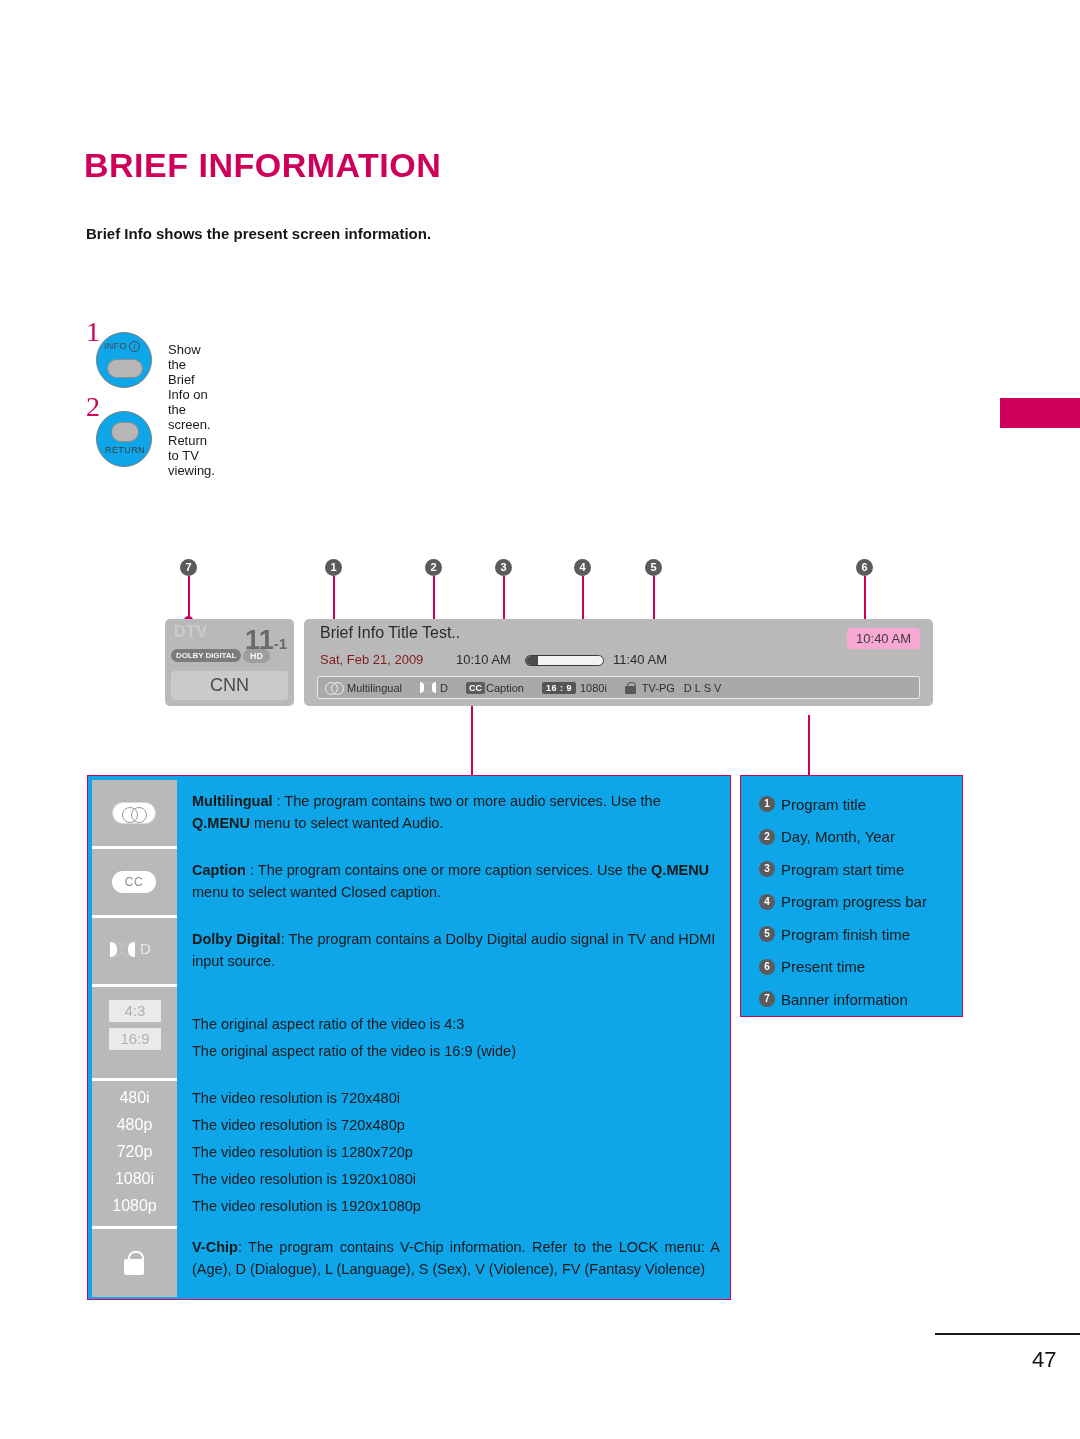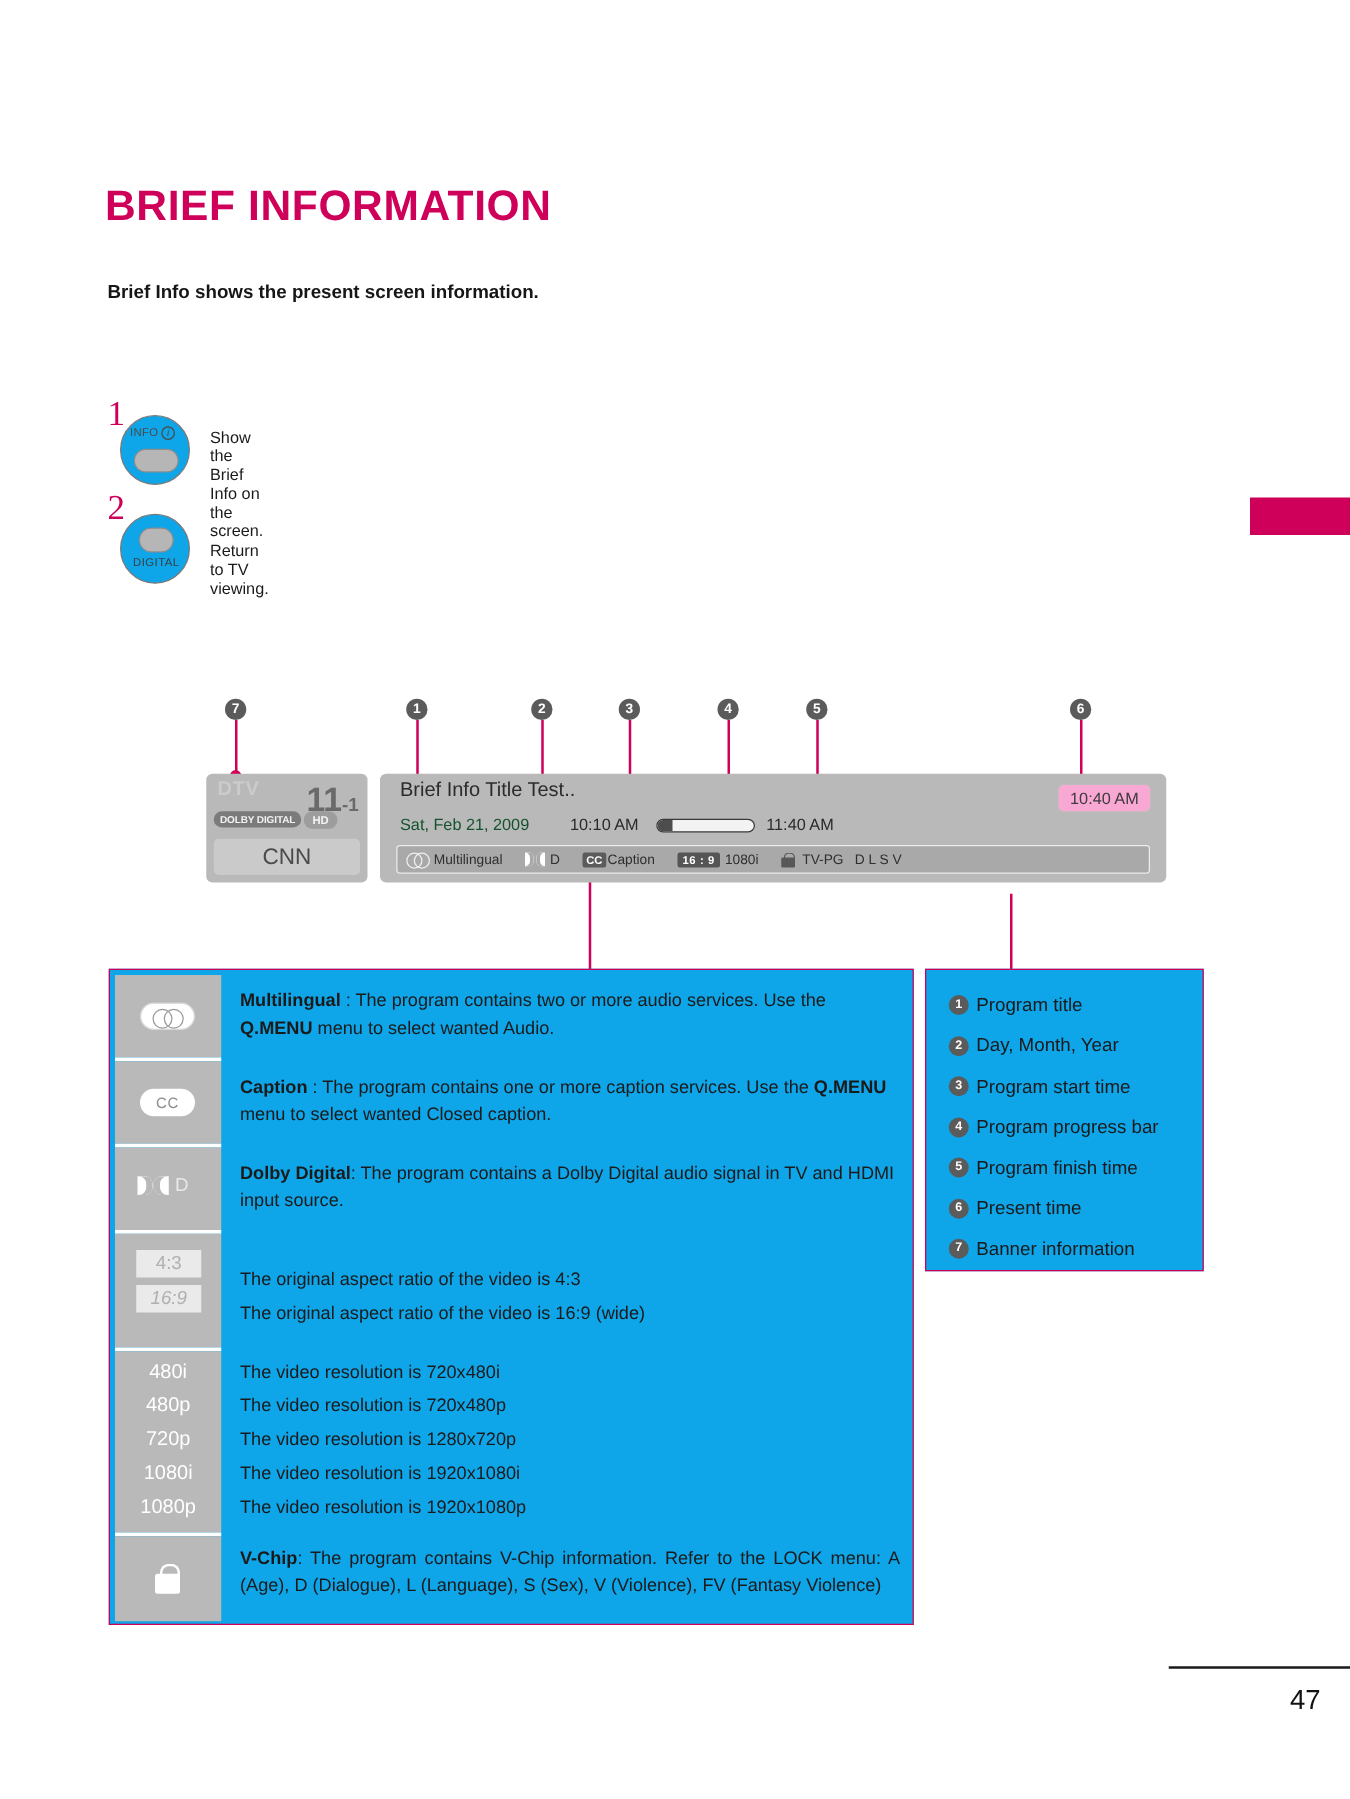--- a/index.html
+++ b/index.html
@@ -118,21 +118,21 @@
   }
   .info-box {
     position:absolute; left:139px; top:0; width:629px; height:87px;
     background:#b9b9b9; border-radius:5px;
   }
   .prog-title {
     position:absolute; left:16px; top:5px;
     font-size:16px; color:#2b2b2b;
   }
   .prog-date {
-    position:absolute; left:16px; top:33px; font-size:13px; color:#14532d;
+    position:absolute; left:16px; top:33px; font-size:13px; color:#7f1d1d;
   }
   .prog-start {
     position:absolute; left:152px; top:33px; font-size:13px; color:#2b2b2b;
   }
   .prog-bar {
     position:absolute; left:221px; top:36px; width:79px; height:11px;
     background:#f3f3f3; border:1.3px solid #3a3a3a; border-radius:6px;
     overflow:hidden;
   }
   .prog-bar > i { display:block; width:16%; height:100%; background:#4d4d4d; }
@@ -291,21 +291,21 @@
     <span class="info-i">i</span>
     <span class="info-pill"></span>
   </div>
   <div class="step-text" style="left:168px; top:342px;">Show the Brief Info on the screen.</div>
 </div>
 
 <div class="step">
   <div class="step-num" style="left:86px; top:391px;">2</div>
   <div class="btn-circle" style="left:96px; top:411px;">
     <span class="ret-pill"></span>
-    <span class="ret-label">DIGITAL</span>
+    <span class="ret-label">RETURN</span>
   </div>
   <div class="step-text" style="left:168px; top:433px;">Return to TV viewing.</div>
 </div>
 
 <div class="side-tab-block"></div>
 
 <div class="cnum" style="left:180px; top:559px;">7</div>
 <div class="cline" style="left:188px; top:576px; height:45px;"></div>
 <div class="cdot" style="left:184px; top:616px;"></div>
 
@@ -394,21 +394,21 @@
 
   <div class="cell-div" style="top:139px;"></div>
   <div class="icon-cell" style="top:142px; height:66px;">
     <span class="big-dd" style="left:18px; top:22px;"><i class="dbox l"></i><i class="dbox r"></i>D</span>
   </div>
   <div class="ldesc" style="top:152px; width:528px;"><b>Dolby Digital</b>: The program contains a Dolby Digital audio signal in TV and HDMI input source.</div>
 
   <div class="cell-div" style="top:208px;"></div>
   <div class="icon-cell" style="top:211px; height:91px;">
     <span class="ratio-badge" style="left:17px; top:13px;">4:3</span>
-    <span class="ratio-badge" style="left:17px; top:41px;font-style:italic;">16:9</span>
+    <span class="ratio-badge" style="left:17px; top:41px;">16:9</span>
   </div>
   <div class="ldesc" style="top:237px;">The original aspect ratio of the video is 4:3</div>
   <div class="ldesc" style="top:264px;">The original aspect ratio of the video is 16:9 (wide)</div>
 
   <div class="cell-div" style="top:302px;"></div>
   <div class="icon-cell" style="top:305px; height:145px;">
     <span class="res-label" style="left:0; top:8px;">480i</span>
     <span class="res-label" style="left:0; top:35px;">480p</span>
     <span class="res-label" style="left:0; top:62px;">720p</span>
     <span class="res-label" style="left:0; top:89px;">1080i</span>

